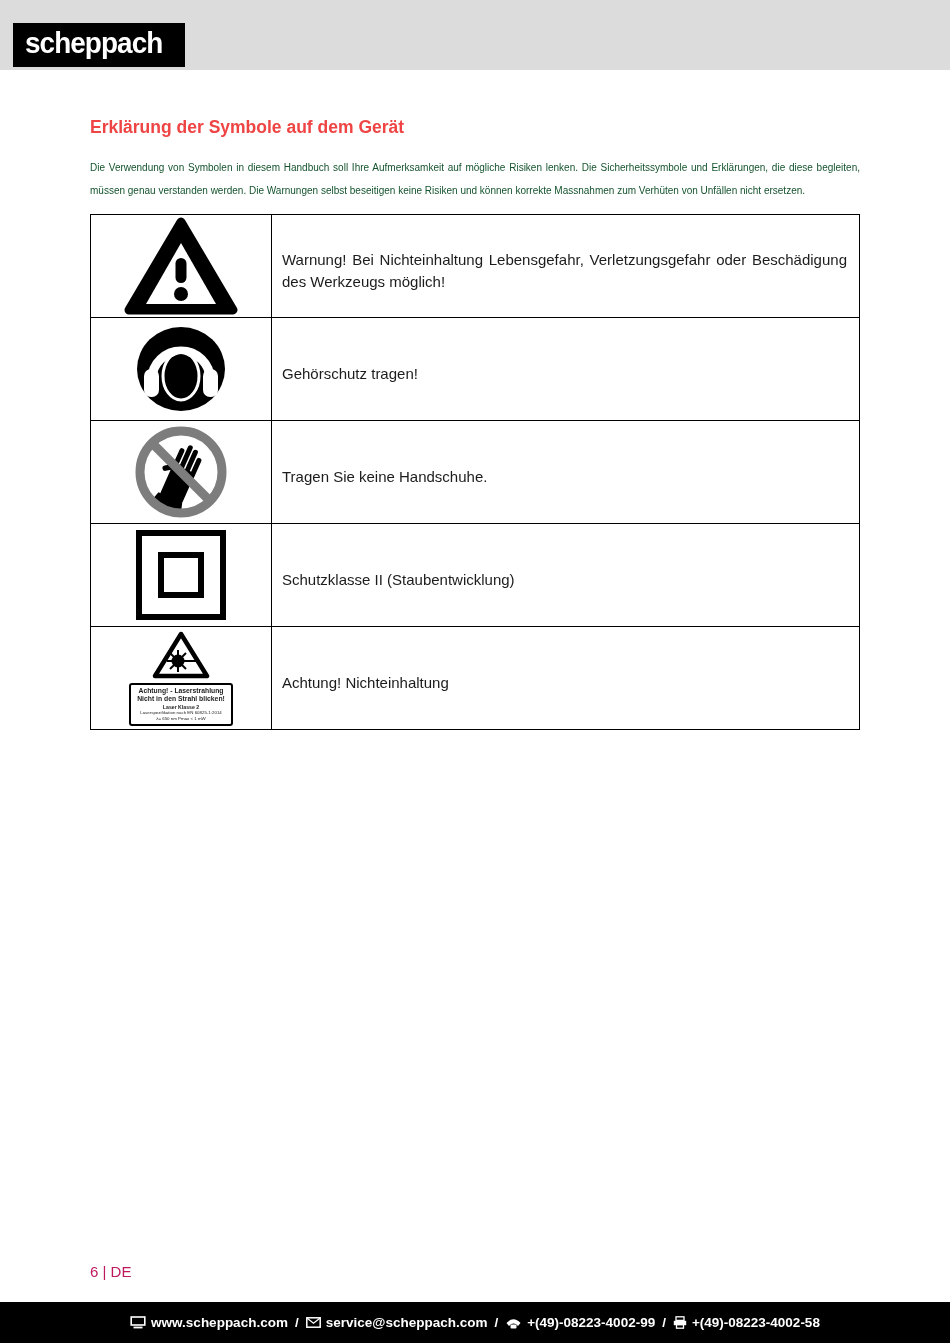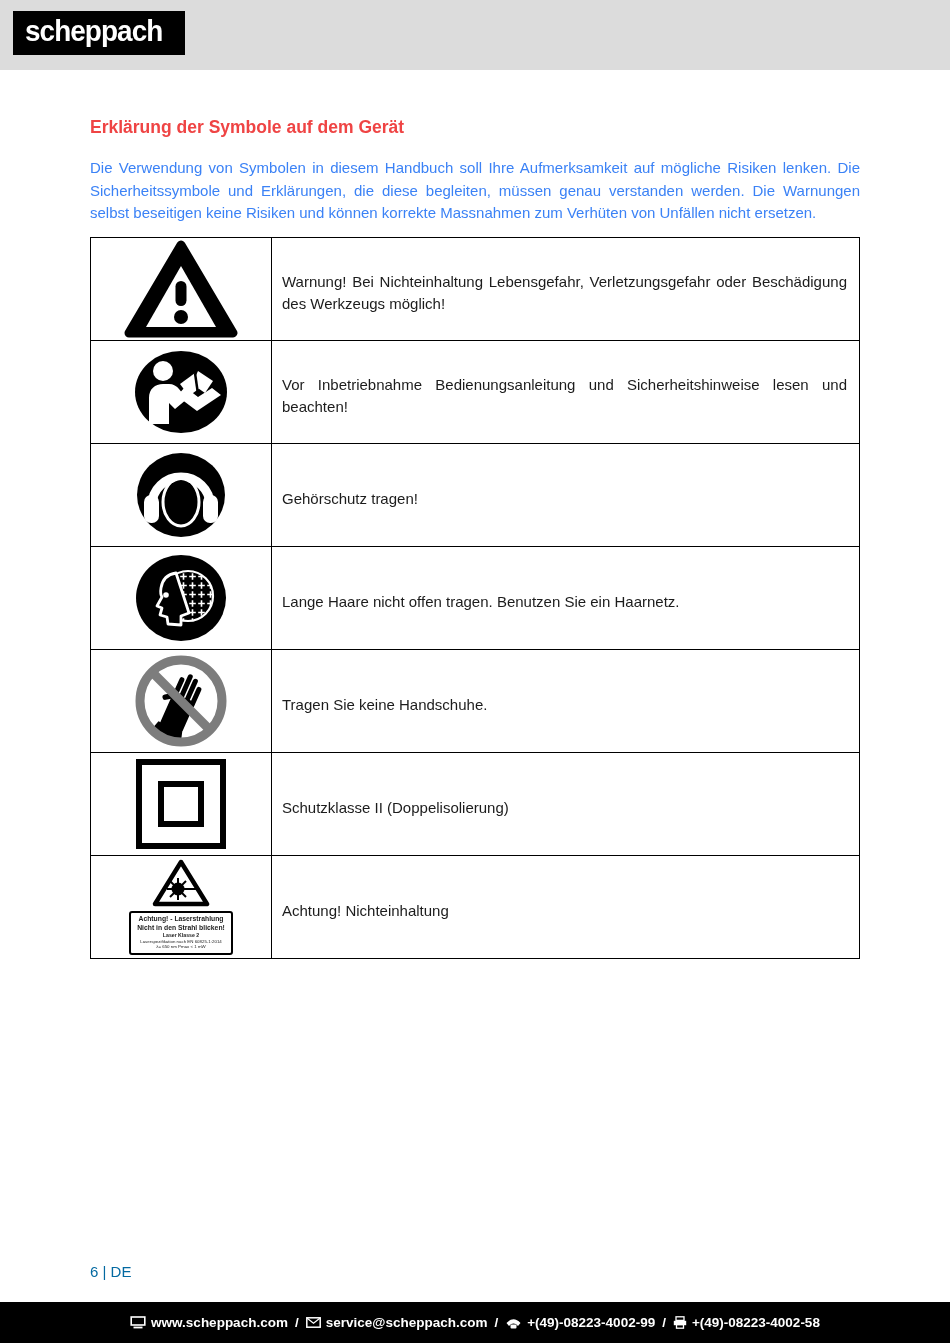--- a/index.html
+++ b/index.html
@@ -4,49 +4,49 @@
 <style>
   * { margin:0; padding:0; box-sizing:border-box; }
   html,body { background:#fff; }
   body {
     width:950px; height:1343px; position:relative; overflow:hidden;
     font-family:"Liberation Sans", sans-serif; color:#1c1c1c;
   }
   
   .header-band { width:100%; height:70px; background:#dcdcdc; position:relative; }
   .logo-box {
-    position:absolute; left:13px; top:11px; background:#000;
+    position:absolute; left:13px; top:23px; background:#000;
     padding:3px 12px 7px 12px; height:44px; display:flex; align-items:center;
   }
   .logo-text {
     color:#fff; font-weight:bold; font-size:30px; letter-spacing:-1px;
     transform:scaleX(0.93); transform-origin:left center; line-height:1;
   }
   
   .content { margin:0 90px; width:770px; }
   .page-title { font-size:17.5px; font-weight:bold; margin-top:47px; color:#ef4444; }
-  .intro-text { font-size:15px; line-height:22.5px; text-align:justify; margin-top:19px; color:#3b82f6; }
+  .intro-text { font-size:10px; line-height:22.5px; text-align:justify; margin-top:19px; color:#14532d; }
   
   table.symbol-table { border-collapse:collapse; margin-top:12px; width:770px; table-layout:fixed; }
   .symbol-table td { border:1.5px solid #000; }
   td.icon-cell { width:181px; height:103px; text-align:center; vertical-align:middle; }
   td.text-cell { vertical-align:middle; padding:15px 12px 6px 10px; }
   td.text-cell p { font-size:15px; line-height:22px; text-align:justify; }
   .icon-wrap { display:flex; align-items:center; justify-content:center; }
   
   .laser-stack { display:flex; flex-direction:column; align-items:center; gap:3px; padding:2px 0; }
   .laser-label {
     border:2.5px solid #000; border-radius:3px; background:#fff;
     width:104px; padding:2px 2px 3px 2px; text-align:center; line-height:1.25;
   }
   .ll-b  { font-size:6.8px; font-weight:bold; letter-spacing:0; }
   .ll-m  { font-size:5.2px; font-weight:bold; }
   .ll-s  { font-size:4.4px; }
   
-  .page-number { position:absolute; left:90px; top:1263px; font-size:15px; color:#0369a1; }
+  .page-number { position:absolute; left:90px; top:1263px; font-size:15px; color:#be185d; }
   .footer-bar {
     position:absolute; left:0; bottom:0; width:100%; height:41px; background:#000;
     display:flex; align-items:center; justify-content:center; color:#fff;
     font-size:13.5px; font-weight:bold; gap:7px; white-space:nowrap;
   }
   .footer-item { display:flex; align-items:center; gap:5px; }
   .footer-sep { font-weight:bold; }
   svg { display:block; }
 </style>
 </head>
@@ -76,38 +76,20 @@
             <rect x="52.5" y="42" width="11" height="25" rx="5.5" fill="#000"></rect>
             <circle cx="58" cy="78" r="7" fill="#000"></circle>
           </svg>
         </div>
       </td>
       <td class="text-cell">
         <p>Warnung! Bei Nichteinhaltung Lebensgefahr, Verletzungsgefahr oder Beschädigung des Werkzeugs möglich!</p>
       </td>
     </tr>
 
-    <tr>
-      <td class="icon-cell">
-        <div class="icon-wrap">
-          <svg width="96" height="84" viewBox="0 0 96 84">
-            <ellipse cx="48" cy="42" rx="46" ry="41" fill="#000"></ellipse>
-            <circle cx="30" cy="21" r="10" fill="#fff"></circle>
-            <path d="M16 74 V48 c0-9 6-14 14-14 h6 c4 0 8 2 10 5 l8 10 -12 10 -6-6 v21 z" fill="#fff"></path>
-            <path d="M44 46 l20 15 24-16 -9-7 -14 9 -13-10 z" fill="#fff"></path>
-            <path d="M47 34 l15-11 9 12 -15 11 z" fill="#fff"></path>
-            <path d="M65 21 l15 10 -8 12 -13-9 z" fill="#fff"></path>
-            <path d="M62 23 l3 21" stroke="#000" stroke-width="2.5"></path>
-          </svg>
-        </div>
-      </td>
-      <td class="text-cell">
-        <p>Vor Inbetriebnahme Bedienungsanleitung und Sicherheitshinweise lesen und beachten!</p>
-      </td>
-    </tr>
 
 
     <tr>
       <td class="icon-cell">
         <div class="icon-wrap">
           <svg width="92" height="86" viewBox="0 0 92 86">
             <ellipse cx="46" cy="43" rx="44" ry="42" fill="#000"></ellipse>
             <ellipse cx="46" cy="50" rx="18" ry="24" fill="none" stroke="#fff" stroke-width="3"></ellipse>
             <path d="M17 53 a29 28 0 0 1 58 0" fill="none" stroke="#fff" stroke-width="9"></path>
             <ellipse cx="46" cy="48" rx="15" ry="20" fill="#000"></ellipse>
@@ -115,40 +97,20 @@
             <rect x="68" y="43" width="15" height="28" rx="7" fill="#fff"></rect>
           </svg>
         </div>
       </td>
       <td class="text-cell">
         <p>Gehörschutz tragen!</p>
       </td>
     </tr>
 
 
-    <tr>
-      <td class="icon-cell">
-        <div class="icon-wrap">
-          <svg width="94" height="88" viewBox="0 0 94 88">
-            <defs>
-              <pattern id="hn" width="9" height="9" patternUnits="userSpaceOnUse">
-                <path d="M4.5 1.2 V7.8 M1.2 4.5 H7.8" stroke="#fff" stroke-width="1.6" fill="none"></path>
-              </pattern>
-            </defs>
-            <ellipse cx="47" cy="44" rx="45" ry="43" fill="#000"></ellipse>
-            <circle cx="54" cy="42" r="25" fill="url(#hn)" stroke="#fff" stroke-width="2.2"></circle>
-            <path d="M42 19 q-13 2-15 15 q-1 6 1 9 l-5 9 5 2 -2 7 7 2 1 7 13 1 v-9 l8-3 -12-37 z" fill="#000" stroke="#fff" stroke-width="2.8" stroke-linejoin="round"></path>
-            <circle cx="32" cy="41" r="2.8" fill="#fff"></circle>
-          </svg>
-        </div>
-      </td>
-      <td class="text-cell">
-        <p>Lange Haare nicht offen tragen. Benutzen Sie ein Haarnetz.</p>
-      </td>
-    </tr>
 
     <tr>
       <td class="icon-cell">
         <div class="icon-wrap">
           <svg width="96" height="96" viewBox="0 0 96 96">
             <g transform="rotate(24 48 52)" fill="#000">
               <rect x="36" y="44" width="24" height="34" rx="3"></rect>
               <rect x="36" y="26" width="5" height="24" rx="2.5"></rect>
               <rect x="42.5" y="20" width="5" height="30" rx="2.5"></rect>
               <rect x="49" y="22" width="5" height="28" rx="2.5"></rect>
@@ -171,21 +133,21 @@
     <tr>
       <td class="icon-cell">
         <div class="icon-wrap">
           <svg width="94" height="94" viewBox="0 0 94 94">
             <rect x="5" y="5" width="84" height="84" fill="none" stroke="#000" stroke-width="6"></rect>
             <rect x="27" y="27" width="40" height="40" fill="none" stroke="#000" stroke-width="6"></rect>
           </svg>
         </div>
       </td>
       <td class="text-cell">
-        <p>Schutzklasse II (Doppelisolierung)</p>
+        <p>Schutzklasse II (Staubentwicklung)</p>
       </td>
     </tr>
 
     <tr>
       <td class="icon-cell">
         <div class="laser-stack">
           <svg width="58" height="50" viewBox="0 0 58 50">
             <path d="M29 4 L55 46 H3 Z" fill="#fff" stroke="#000" stroke-width="4.5" stroke-linejoin="round"></path>
             <g stroke="#000" stroke-width="2">
               <line x1="26" y1="31" x2="48" y2="31"></line>

